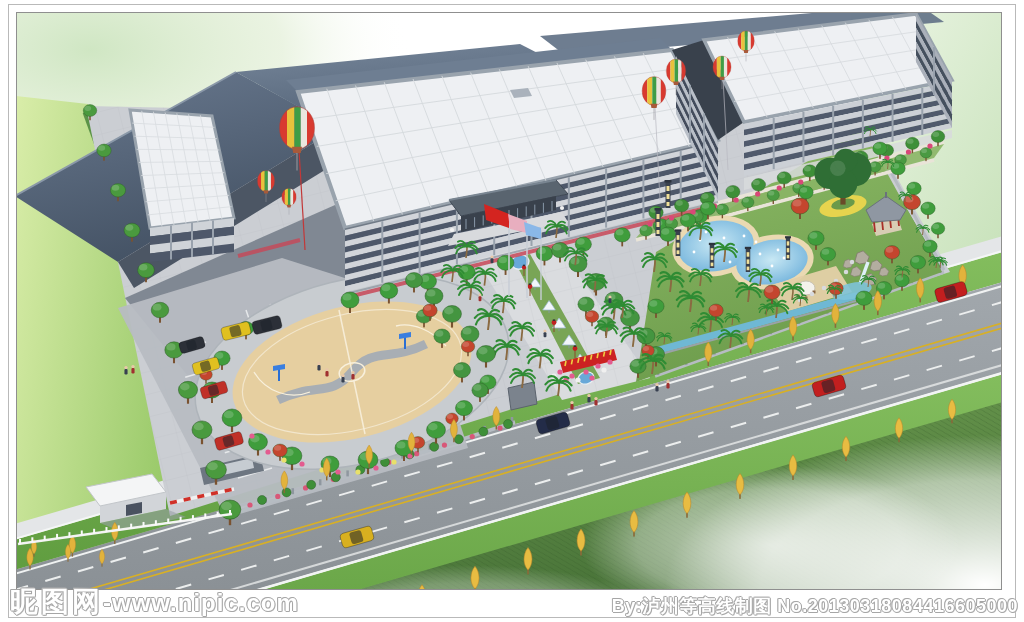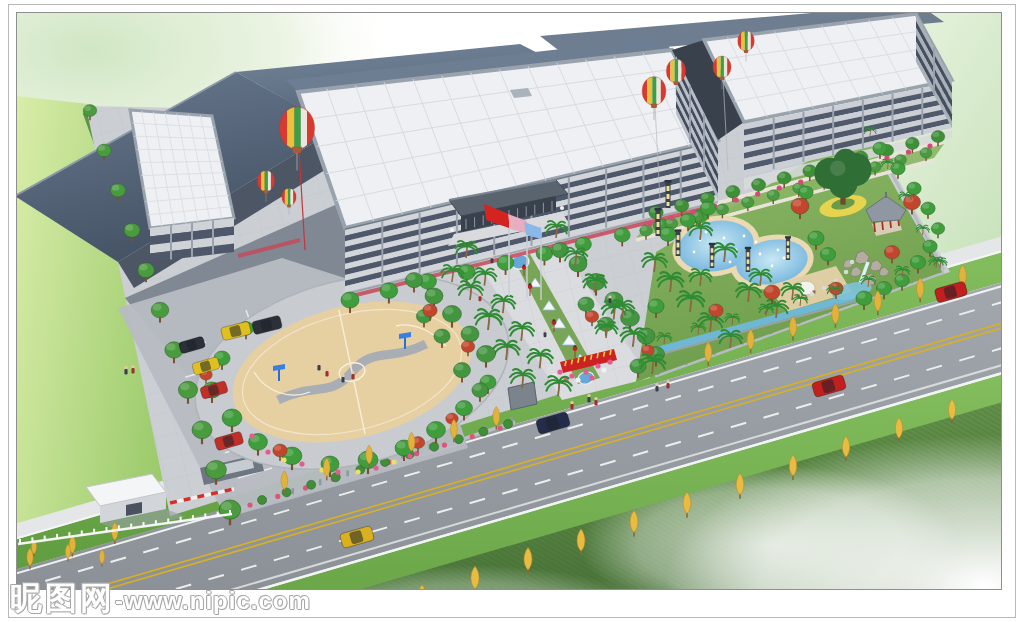--- a/index.html
+++ b/index.html
@@ -5,21 +5,21 @@
   html,body{margin:0;padding:0;background:#ffffff;}
   .page{position:relative;width:1024px;height:622px;background:#fff;overflow:hidden;
         font-family:"Liberation Sans", sans-serif;}
   svg{position:absolute;left:0;top:0;display:block;}
   .frame-outer{fill:none;stroke:#b9b9b9;stroke-width:1;}
   .frame-inner{fill:none;stroke:#8f8f8f;stroke-width:1;}
   .wm{position:absolute;color:#ffffff;font-weight:bold;white-space:nowrap;
       text-shadow:1px 0 #a6a6a6,-1px 0 #a6a6a6,0 1px #a6a6a6,0 -1px #a6a6a6,
                   1px 1px #bdbdbd,-1px -1px #bdbdbd;letter-spacing:1px;}
   .wm-left{left:10px;bottom:1px;font-size:24px;}
-  .wm-left .wm-logo{font-size:32px;letter-spacing:3px;}
+  .wm-left .wm-logo{font-size:28px;letter-spacing:3px;}
   .wm-right{right:6px;bottom:4px;font-size:18px;letter-spacing:0.5px;}
 </style>
 </head>
 <body>
 
 <div class="page">
   <svg id="art" width="1024" height="622" viewBox="0 0 1024 622">
     <defs>
       <clipPath id="artClip">
           <rect x="16" y="12" width="986" height="578"></rect>
@@ -810,13 +810,17 @@
         </g>
     </g>
 
     <rect class="frame-outer" x="8.5" y="4.5" width="1007" height="613"></rect>
     <rect class="frame-inner" x="16.5" y="12.5" width="985" height="577"></rect>
   </svg>
 
   <div class="wm wm-left">
     <span class="wm-logo">昵图网</span><span class="wm-url">-www.nipic.com</span>
   </div>
+  <div class="wm wm-right">
+    <span>By:泸州等高线制图</span>
+    <span>No.20130318084416605000</span>
+  </div>
 </div>
 
 </body></html>

